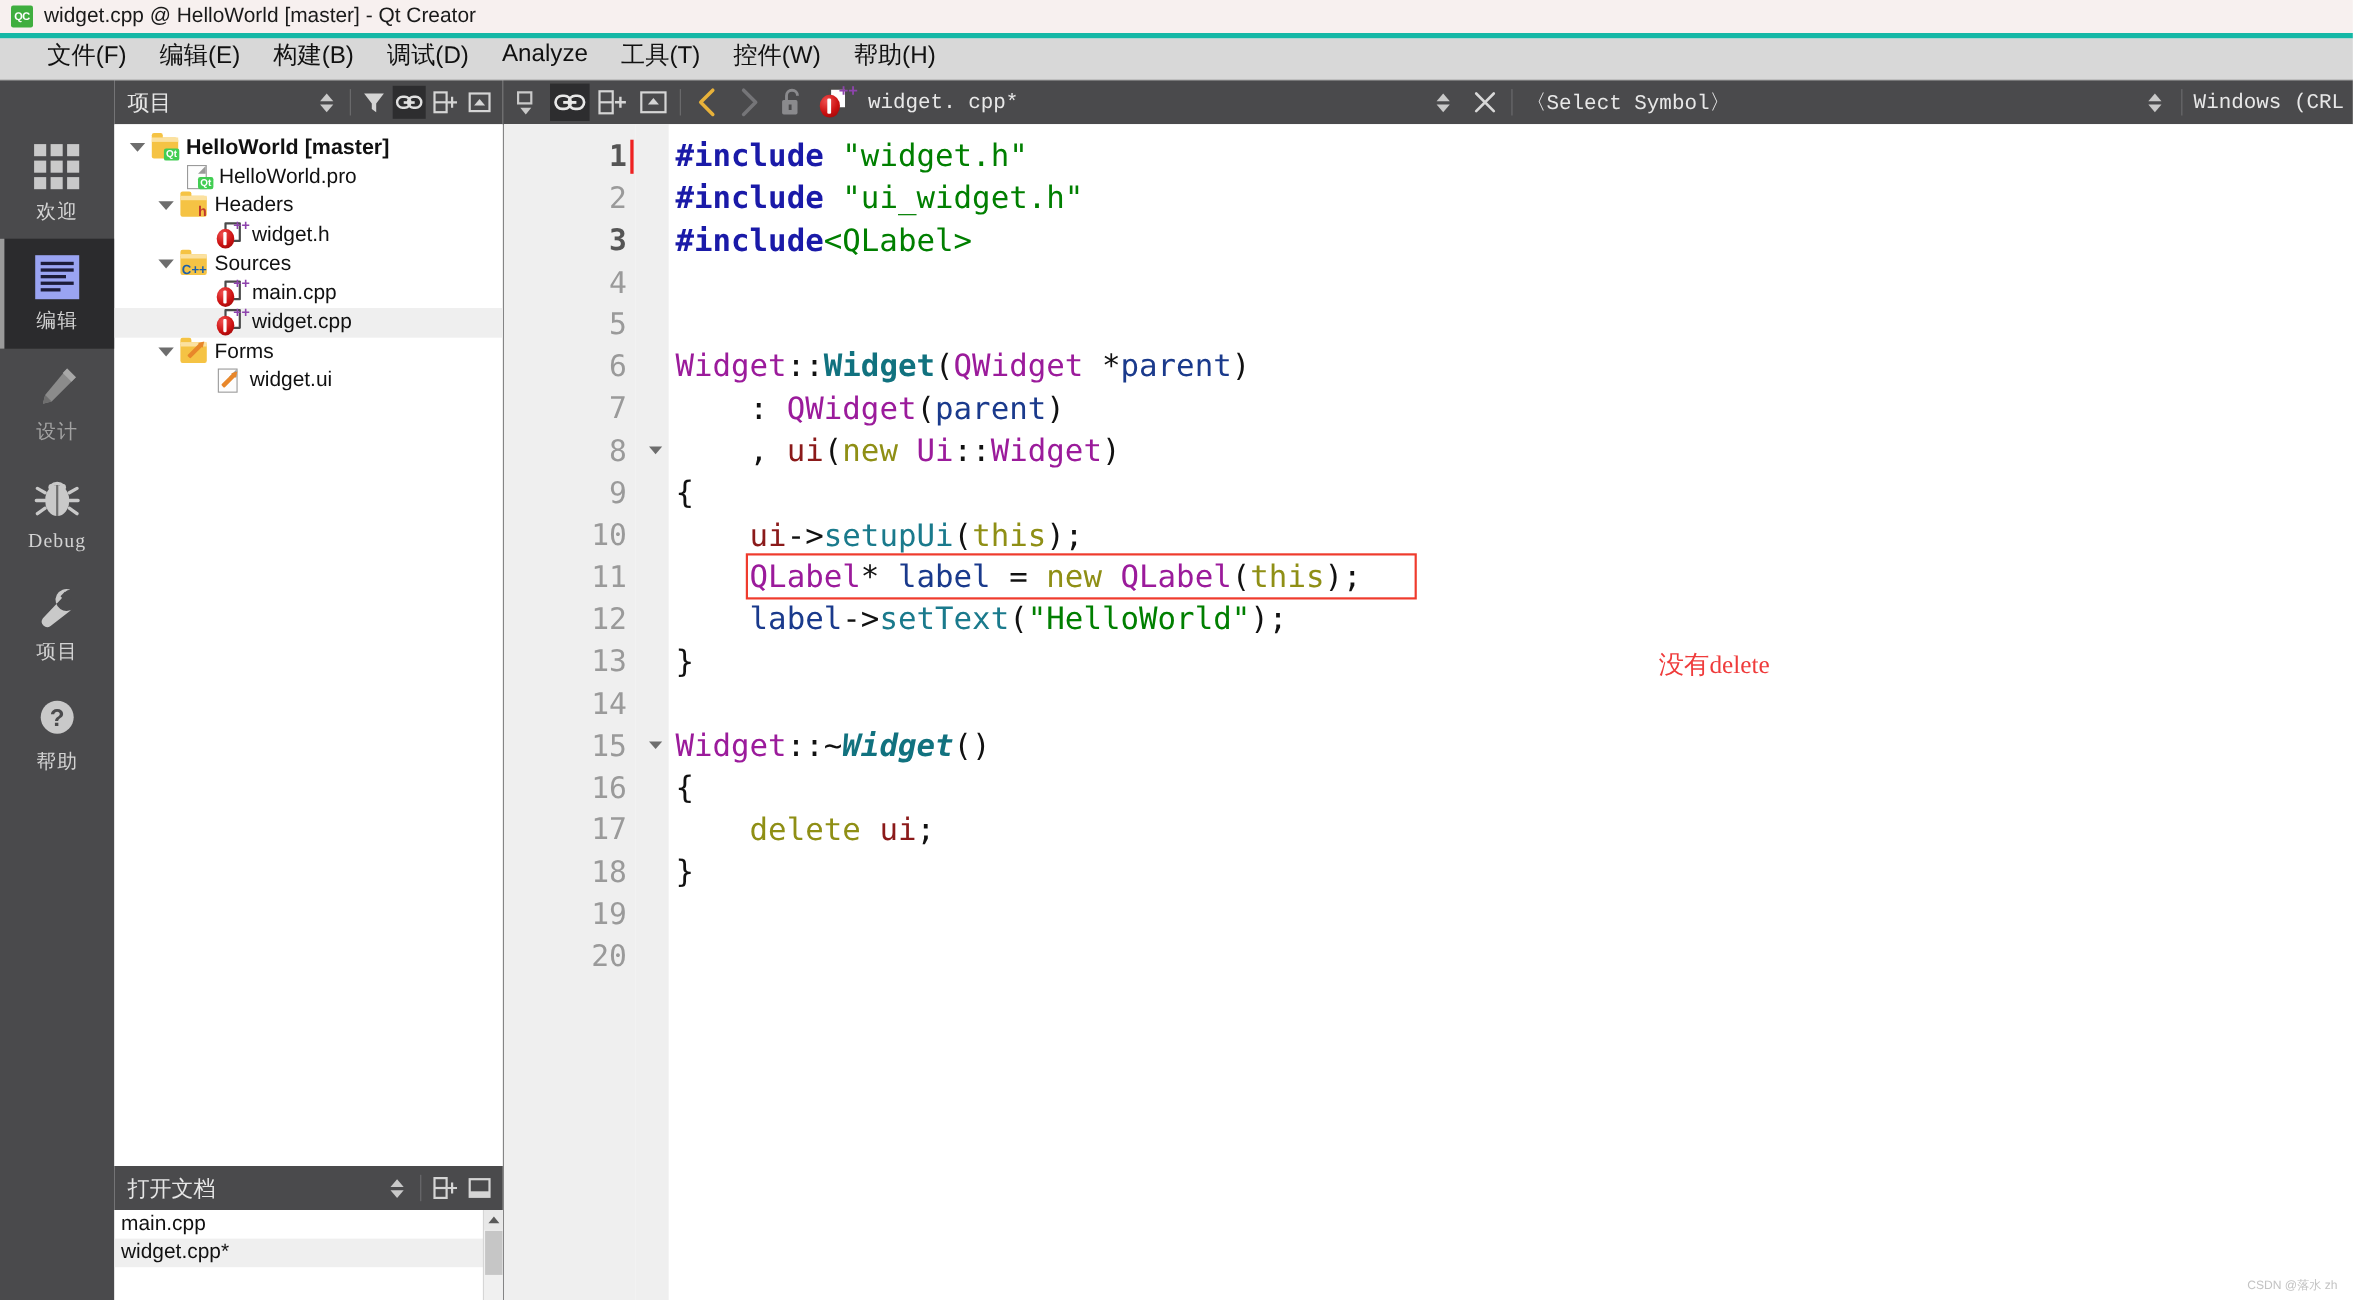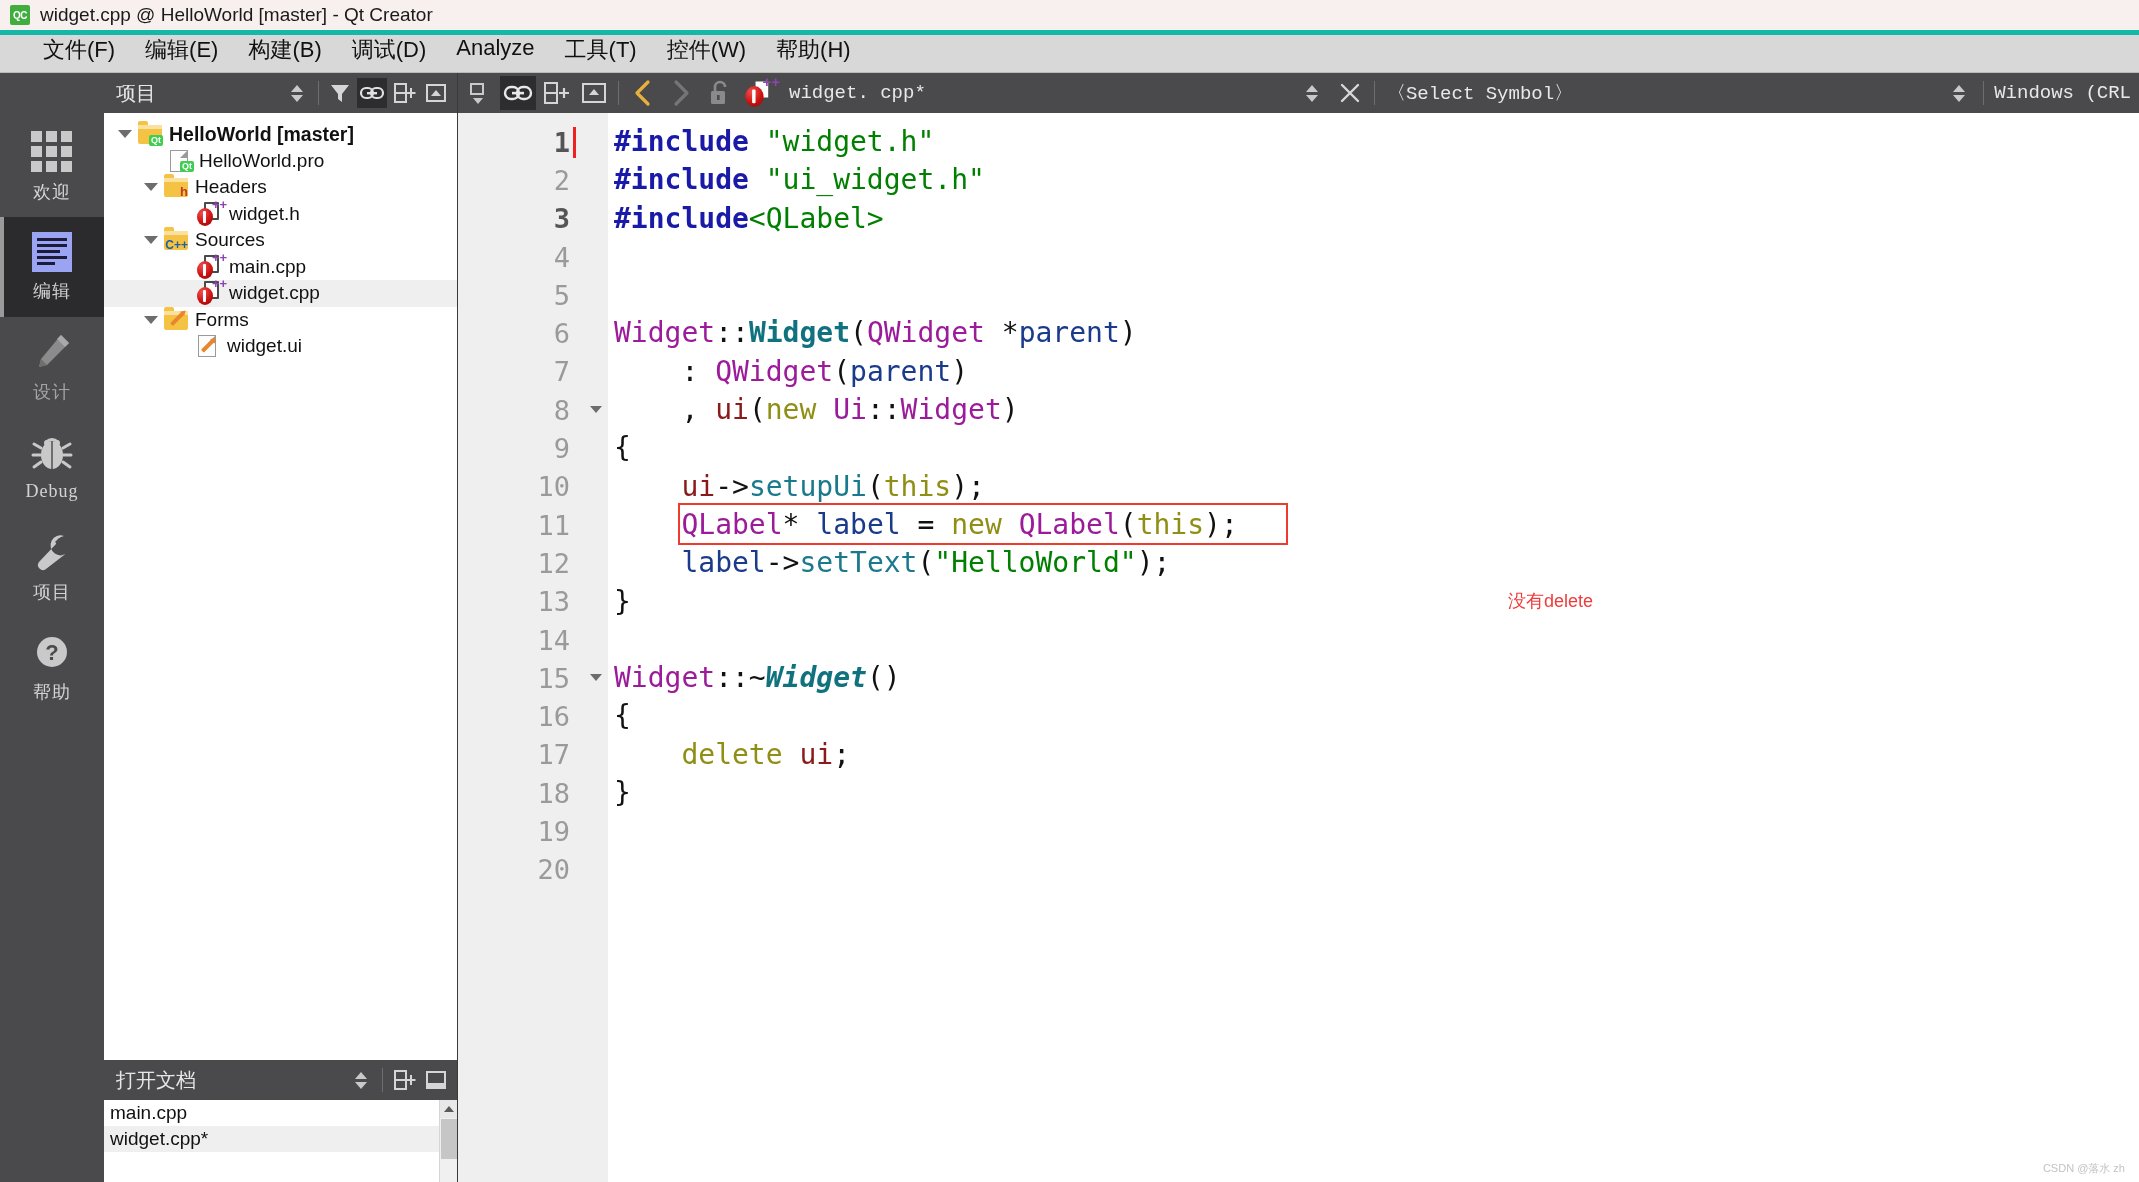--- a/index.html
+++ b/index.html
@@ -327,22 +327,22 @@
 
   
   #hl-box {
     position: absolute;
     border: 2px solid #ef3b2d;
     pointer-events: none;
   }
   #annot {
     position: absolute;
     color: #ef3b3b;
-    font-family: Liberation Sans, sans-serif;
-    font-size: 18px;
+    font-family: Liberation Serif, serif;
+    font-size: 23px;
     white-space: nowrap;
   }
   #watermark {
     position: absolute; right: 14px; bottom: 6px;
     color: #c3c3c3; font-size: 11px;
     font-family: "Liberation Sans", sans-serif;
     white-space: nowrap;
   }
 </style>
 </head>

